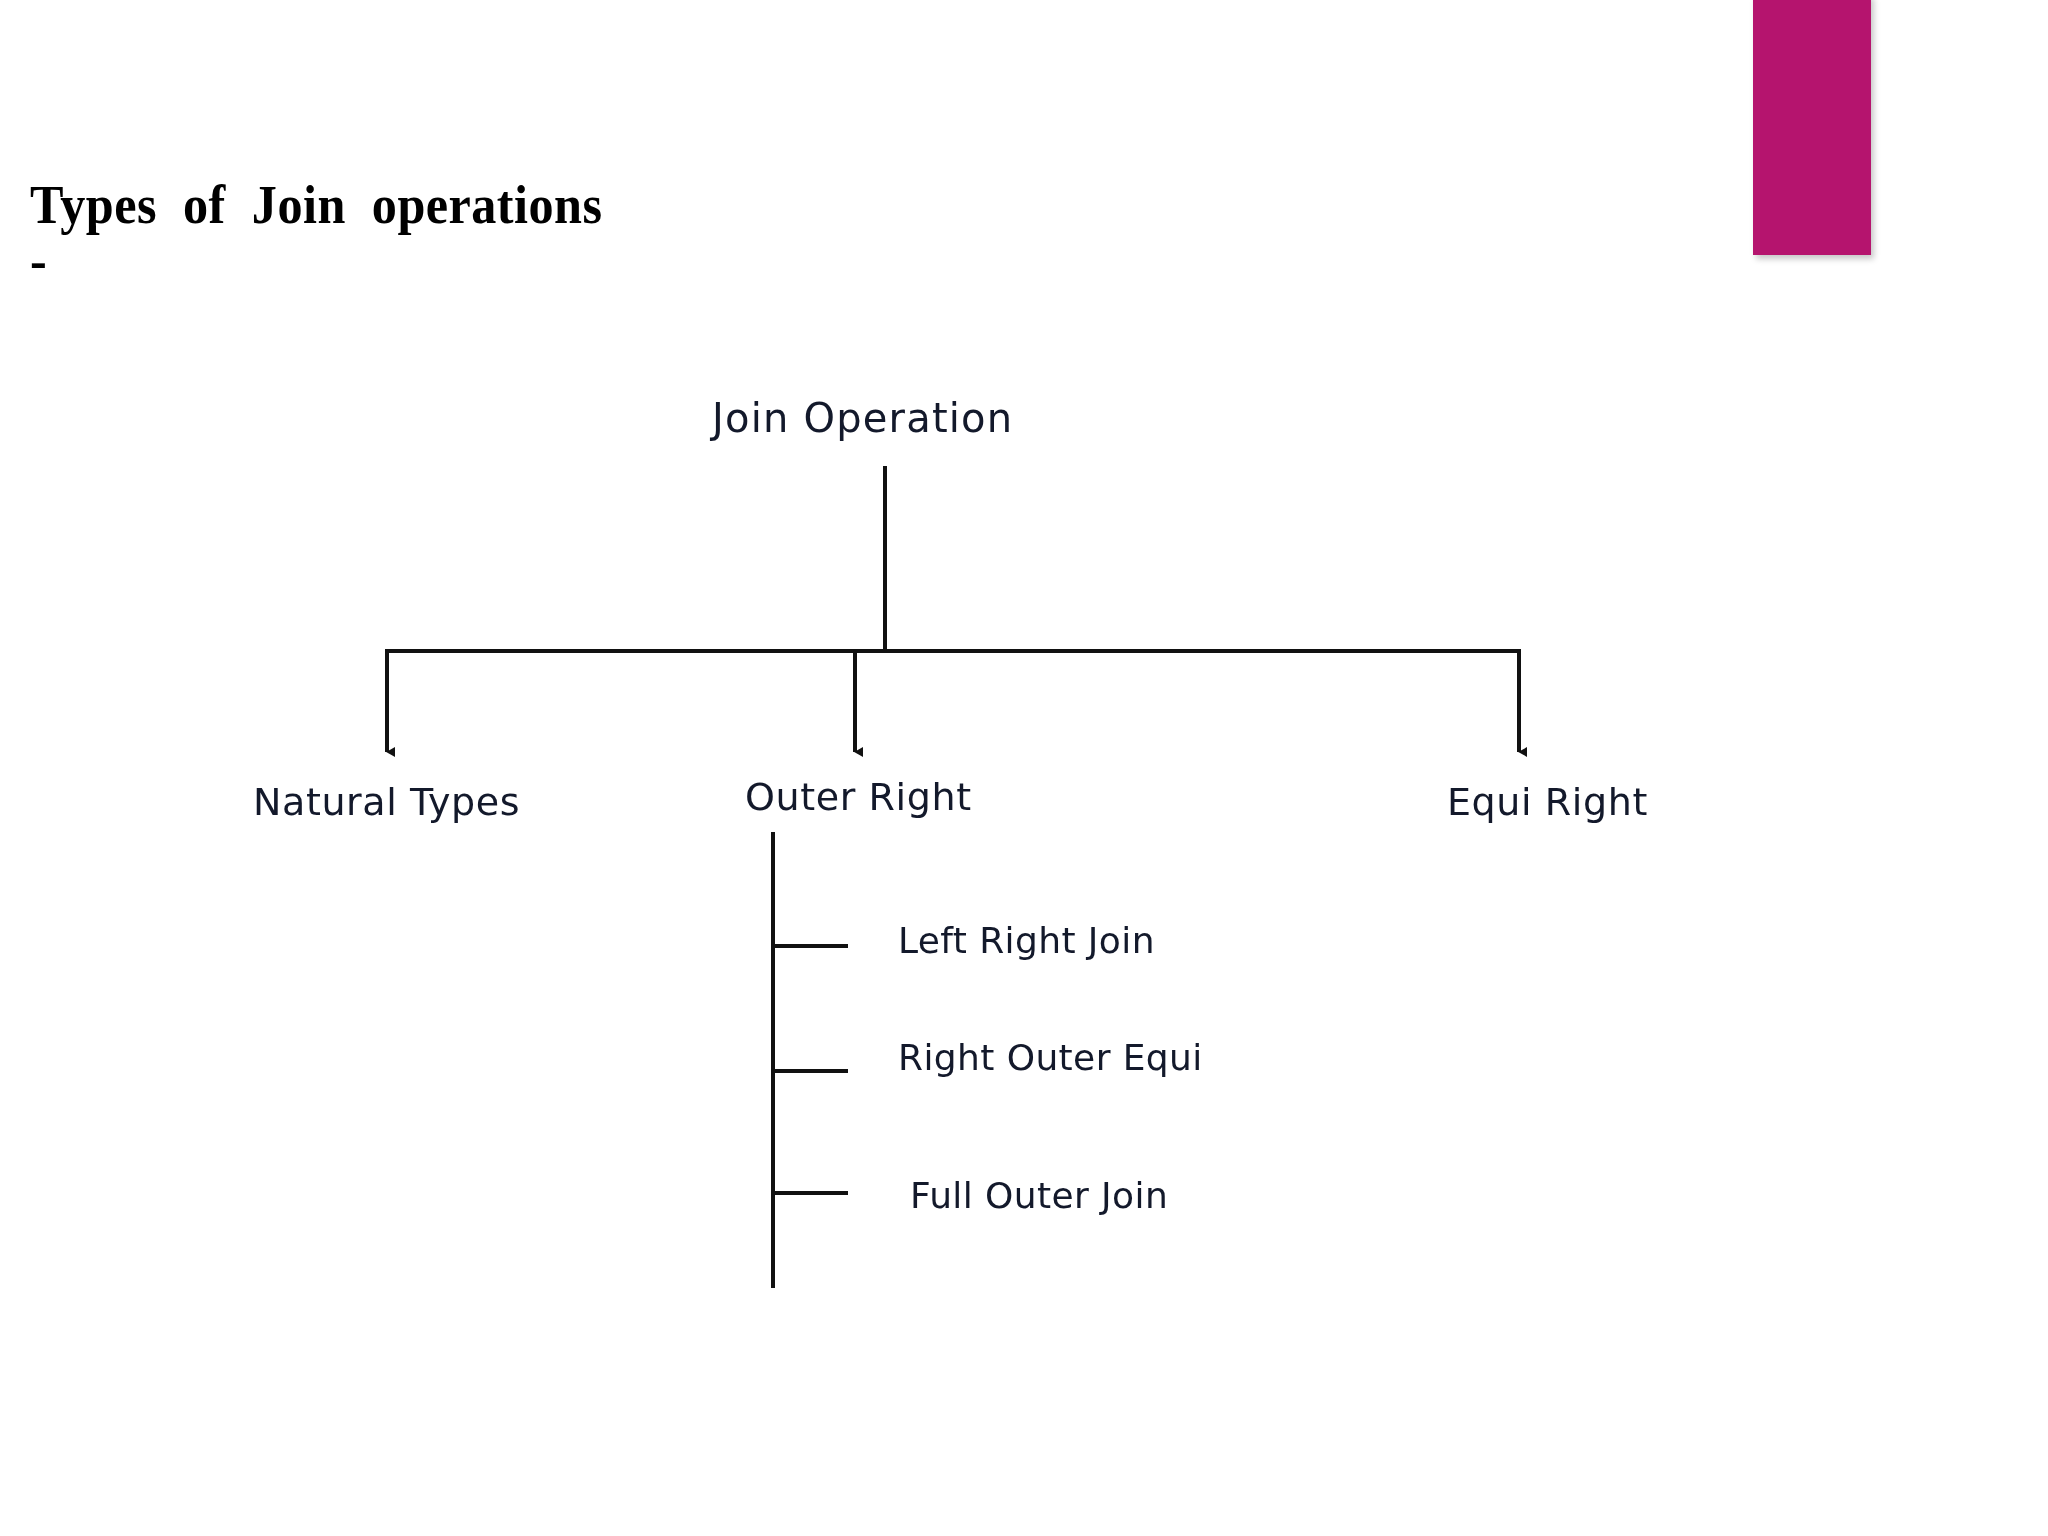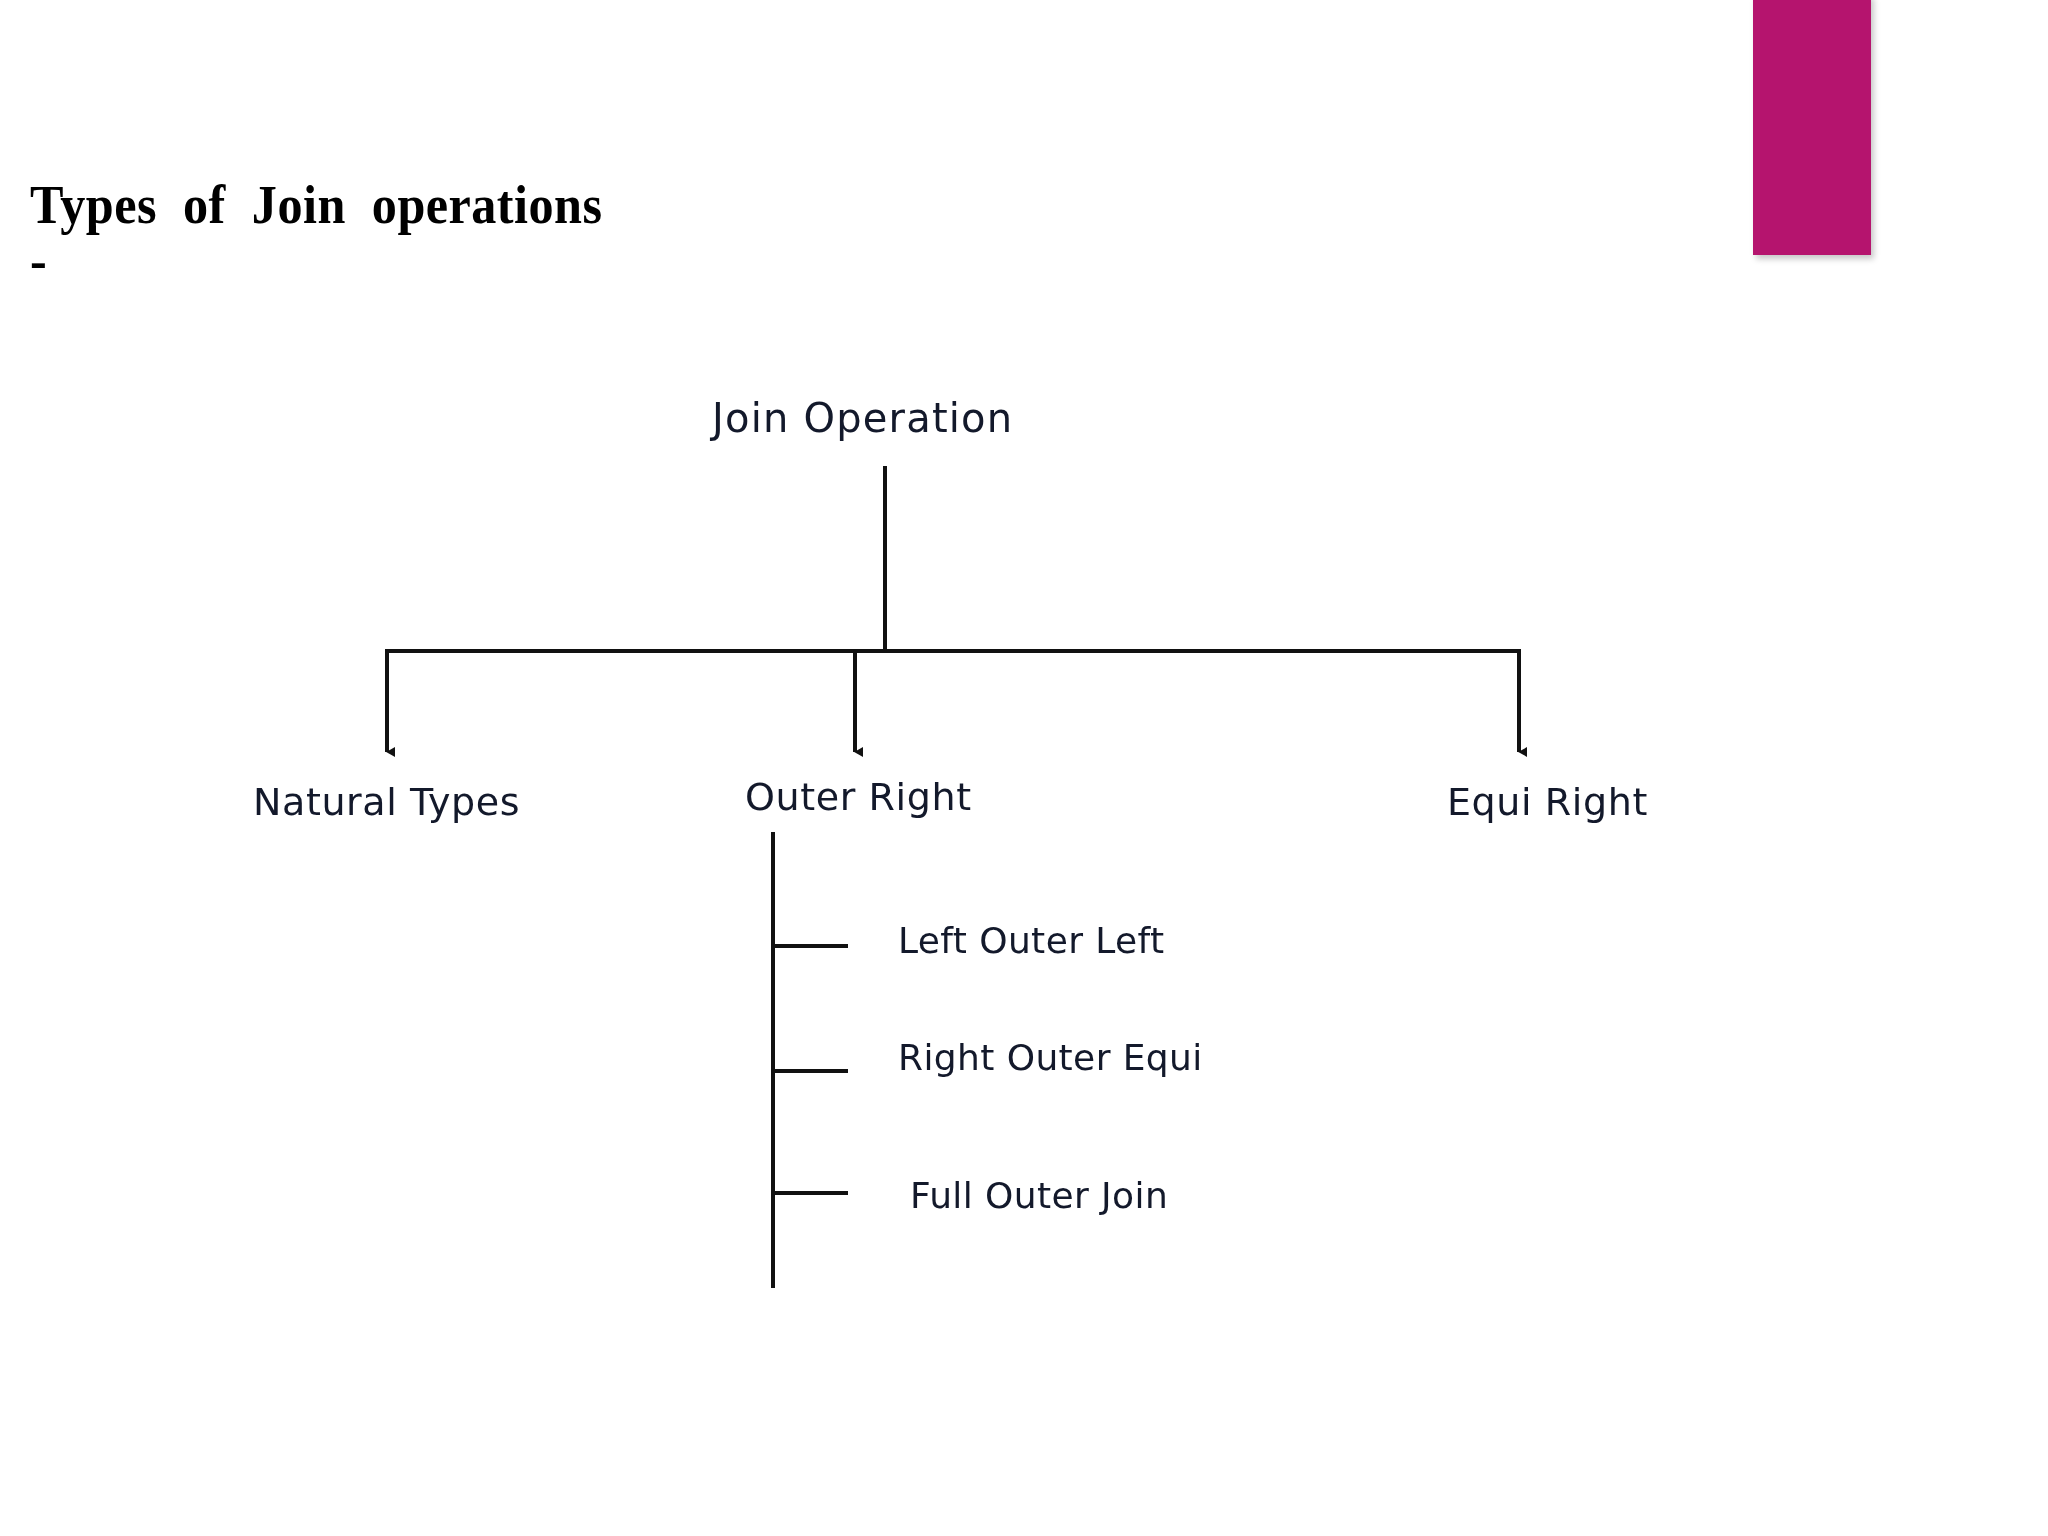--- a/index.html
+++ b/index.html
@@ -139,19 +139,19 @@
   </div>
 
   <div id="lbl-root" class="node-label root">Join Operation</div>
 
   <div id="lbl-natural" class="node-label">Natural Types</div>
 
   <div id="lbl-outer" class="node-label">Outer Right</div>
 
   <div id="lbl-equi" class="node-label">Equi Right</div>
 
-  <div id="lbl-left-outer" class="node-label sub">Left Outer Left</div>
+  <div id="lbl-left-outer" class="node-label sub">Left Right Join</div>
 
   <div id="lbl-right-outer" class="node-label sub">Right Outer Equi</div>
 
   <div id="lbl-full-outer" class="node-label sub">Full Outer Join</div>
 
 </div>
 
 </body></html>

